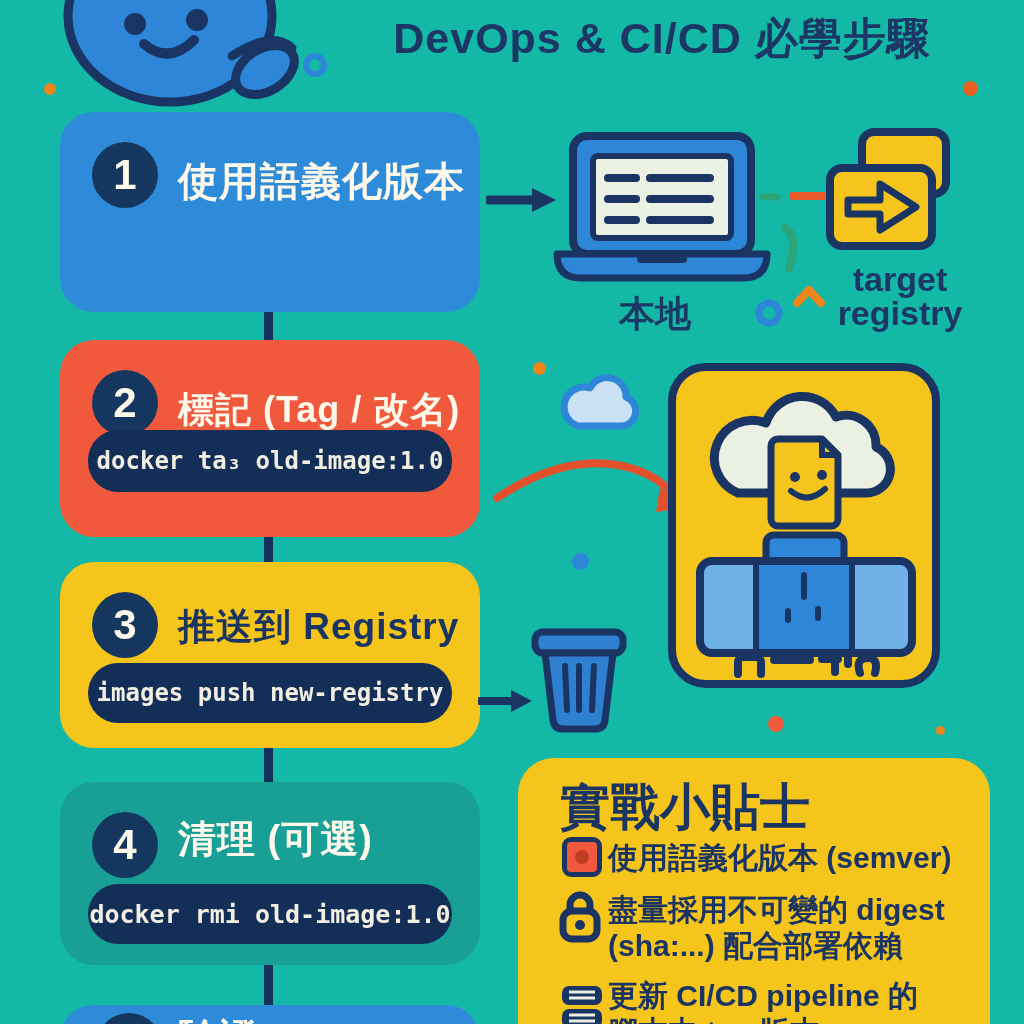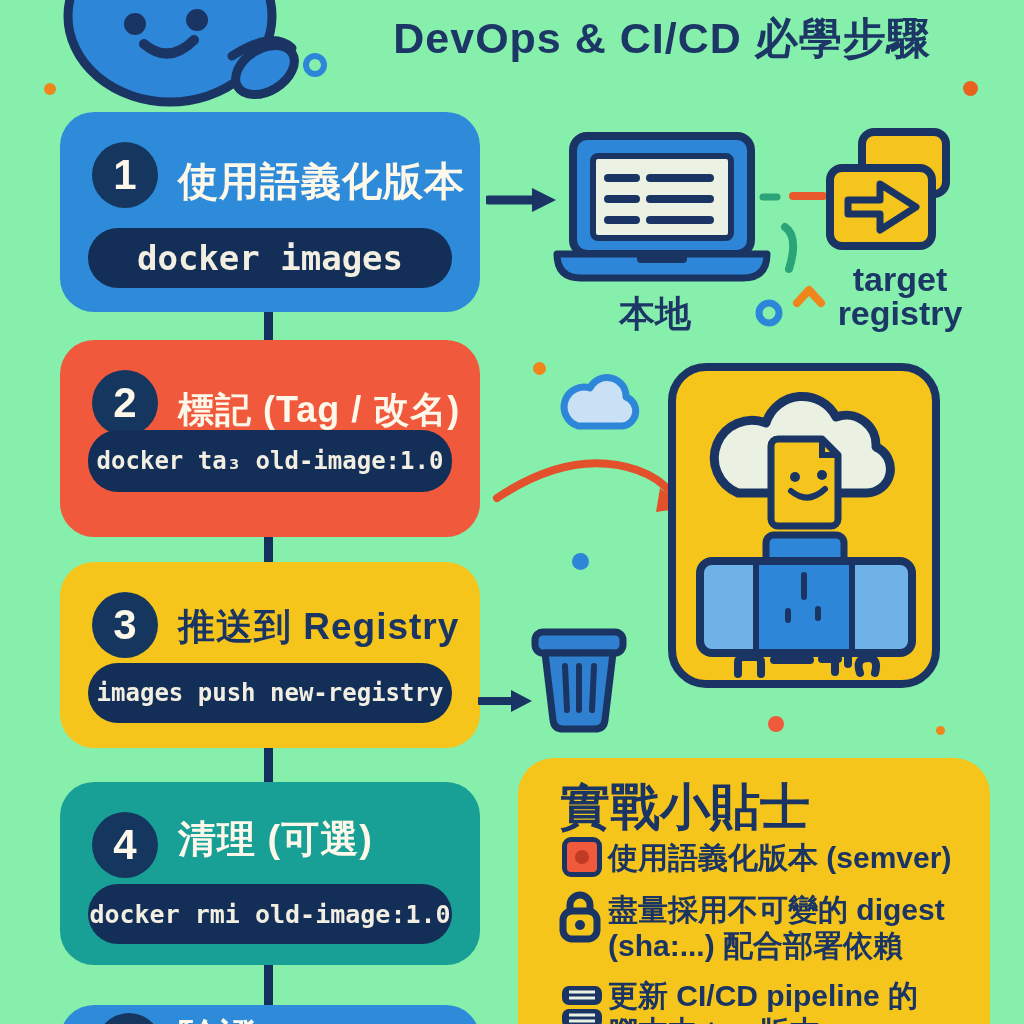--- a/index.html
+++ b/index.html
@@ -1,18 +1,18 @@
 <!DOCTYPE html>
 <html><head>
 <meta charset="utf-8">
 <style>
   html,body{margin:0;padding:0;}
   .page{
     position:relative;width:1024px;height:1024px;overflow:hidden;
-    background:#86efac;font-family:"Liberation Sans",sans-serif;
+    background:#14b8a6;font-family:"Liberation Sans",sans-serif;
   }
   .abs{position:absolute;}
   .title{
     left:362px;top:10px;width:600px;text-align:center;
     font-size:43px;font-weight:800;color:#1C3765;letter-spacing:1px;white-space:nowrap;
   }
   
   .step{position:absolute;left:60px;width:420px;border-radius:34px;}
   .step .num{
     position:absolute;left:32px;top:30px;width:66px;height:66px;border-radius:50%;
@@ -66,21 +66,20 @@
 
   <div class="dot abs" style="left:44px;top:83px;width:12px;height:12px;background:#F0861B;"></div>
   <div class="ring abs" style="left:303px;top:53px;width:12px;height:12px;border:6px solid #2E86D9;"></div>
   <div class="dot abs" style="left:963px;top:81px;width:15px;height:15px;background:#E8621F;"></div>
 
   <div class="abs title">DevOps &amp; CI/CD 必學步驟</div>
 
   <div class="step" style="top: 112px; height: 200px; background: rgb(46, 139, 217);">
     <div class="num">1</div>
     <div class="heading" style="font-size: 40px; color: rgb(253, 248, 234);">使用語義化版本</div>
-    <div class="cmd" style="top:116px;height:60px;font-size:34px;">docker images</div>
   </div>
   <div class="connector abs" style="top:312px;height:30px;"></div>
 
   <div class="step" style="top: 340px; height: 197px; background: rgb(240, 89, 60);">
     <div class="num">2</div>
     <div class="heading" style="font-size: 36px; top: 46px; color: rgb(253, 248, 234);">標記 (Tag / 改名)</div>
     <div class="cmd" style="top:90px;height:62px;font-size:24px;">docker ta₃ old-image:1.0</div>
   </div>
   <div class="connector abs" style="top:537px;height:27px;"></div>
 

